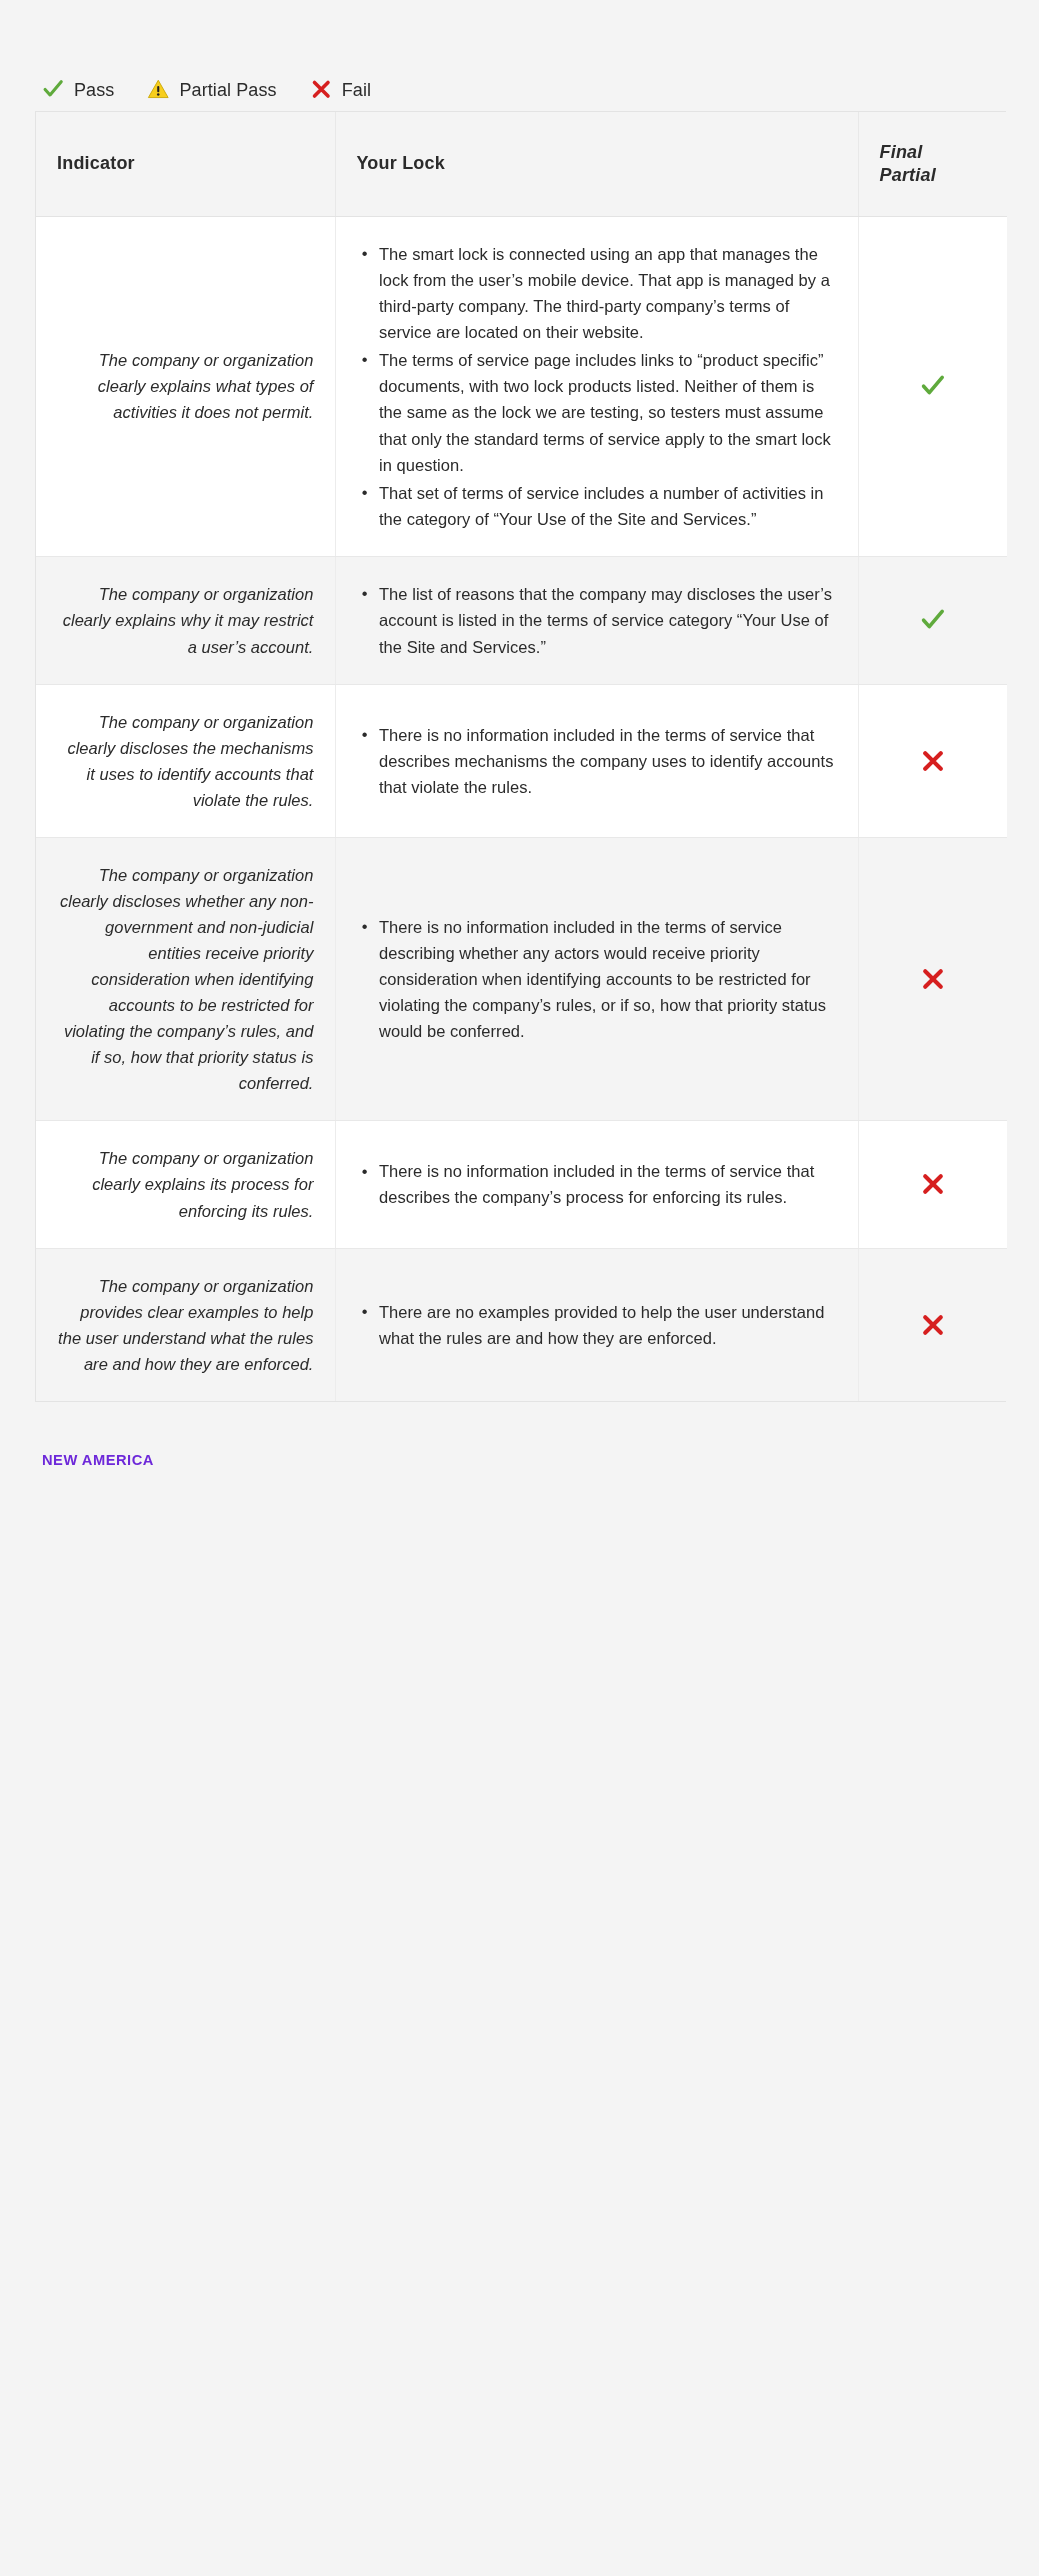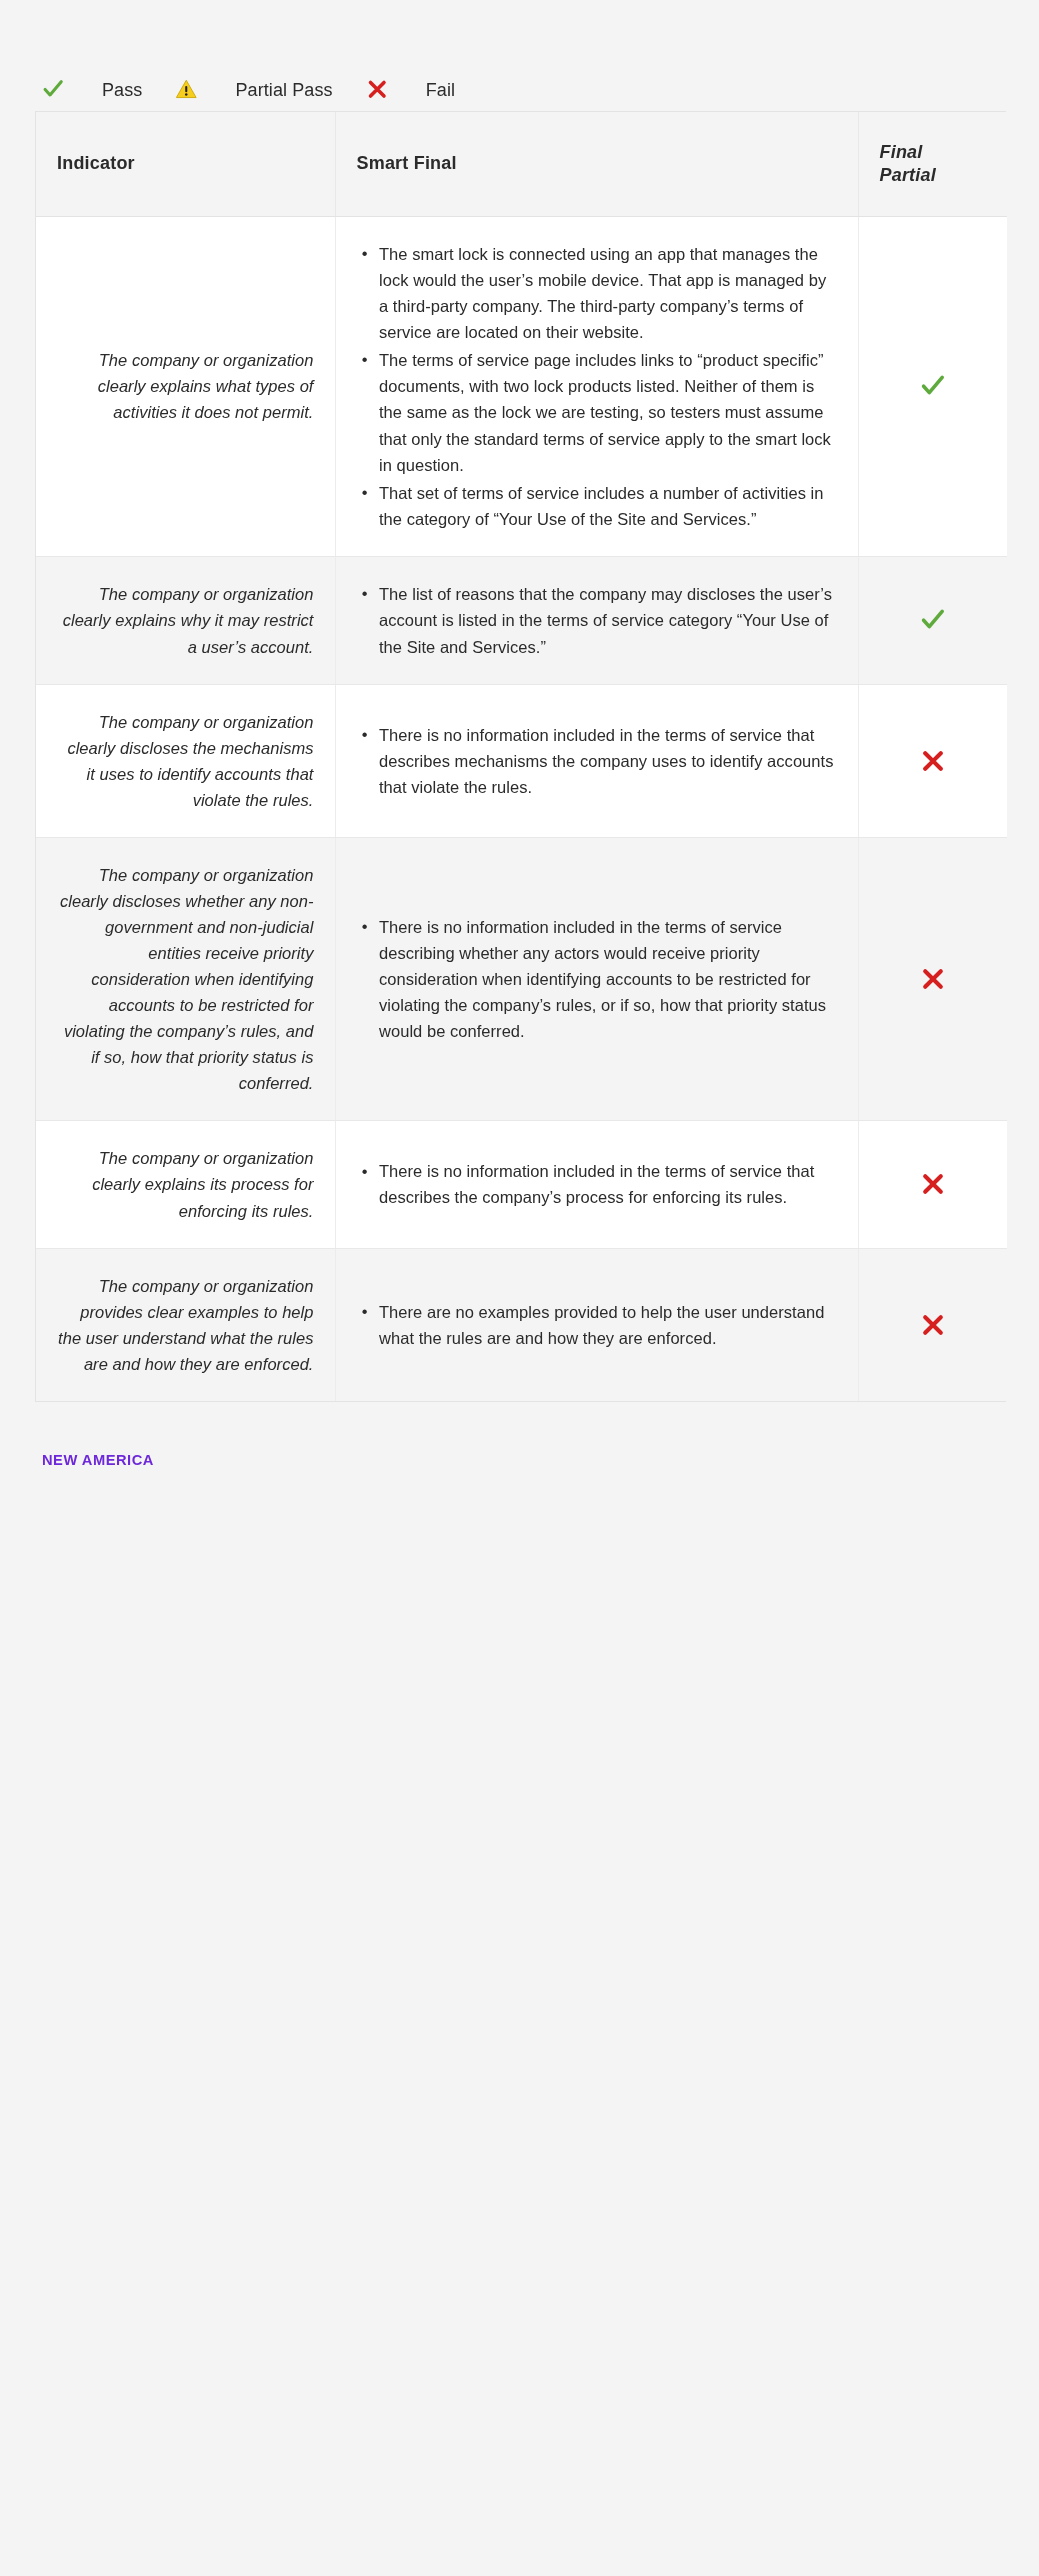--- a/index.html
+++ b/index.html
@@ -22,21 +22,20 @@
   .legend-item {
     display: flex;
     align-items: center;
     gap: 9.5px;
   }
   .legend-label {
     font-size: 18px;
     color: #2b2b2b;
     letter-spacing: 0.1px;
     line-height: 1;
-    margin-left: 28px;
   }
   .icon-svg { display: block; }
 
   
   .table-wrap {
     margin: 0 0 0 35px;
     width: 971px;
     background: #8b5cf6;
     border: 0.9px solid #e3e3e3;
   }
@@ -160,35 +159,35 @@
 <div class="table-wrap">
   <table class="matrix">
     <colgroup>
       <col class="c-ind">
         <col class="c-device">
         <col class="c-final">
     </colgroup>
     <thead>
       <tr>
         <th>Indicator</th>
-        <th>Smart Final</th>
+        <th>Your Lock</th>
         <th>
           <span class="hdr-line">Final</span>
           <span class="hdr-line">Partial</span>
         </th>
       </tr>
     </thead>
     <tbody id="tbody">
         <tr class="row-white">
           <td>
             <div class="ind-text">The company or organization clearly explains what types of activities it does not permit.</div>
           </td>
           <td>
             <ul class="bullets">
-              <li>The smart lock is connected using an app that manages the lock would the user’s mobile device. That app is managed by a third-party company. The third-party company’s terms of service are located on their website.</li>
+              <li>The smart lock is connected using an app that manages the lock from the user’s mobile device. That app is managed by a third-party company. The third-party company’s terms of service are located on their website.</li>
               <li>The terms of service page includes links to “product specific” documents, with two lock products listed. Neither of them is the same as the lock we are testing, so testers must assume that only the standard terms of service apply to the smart lock in question.</li>
               <li>That set of terms of service includes a number of activities in the category of “Your Use of the Site and Services.”</li>
             </ul>
           </td>
           <td class="final-cell"><span><svg width="26" height="26" viewBox="0 0 26 26" style="display: block; margin: 0px auto;">
                 <path fill="none" stroke-linecap="round" stroke-linejoin="round" d="M3.6 13.2 L9.3 19.6 L22.2 4.3" stroke="#5faa3c" stroke-width="3.6"></path>
               </svg></span></td>
         </tr>
         <tr class="row-grey">
           <td>

